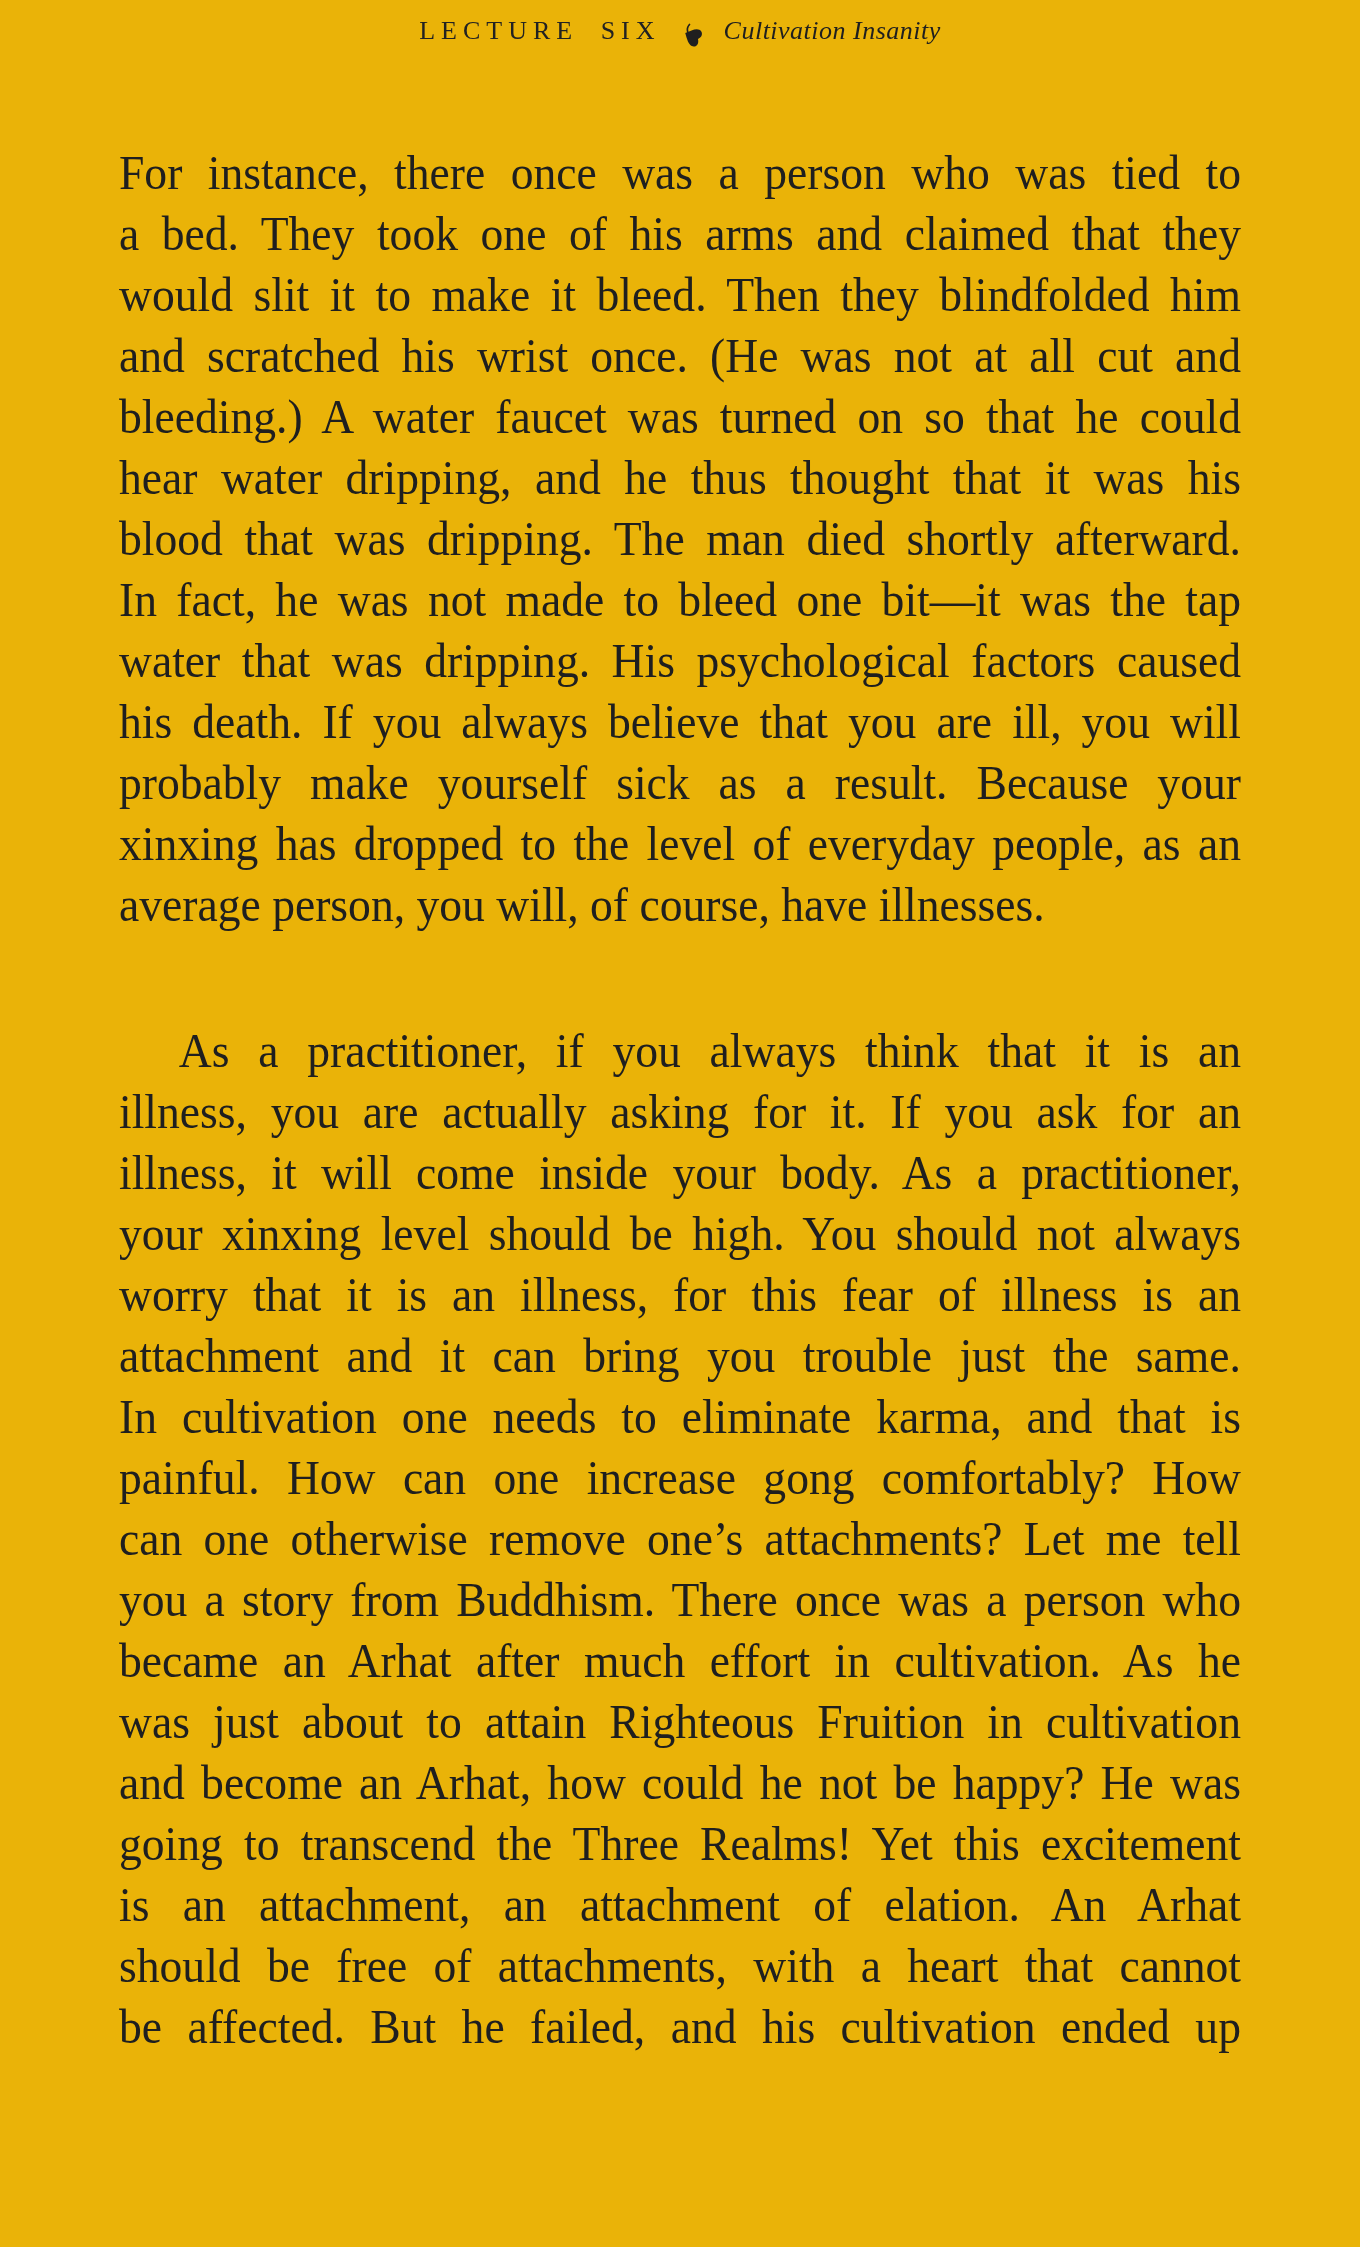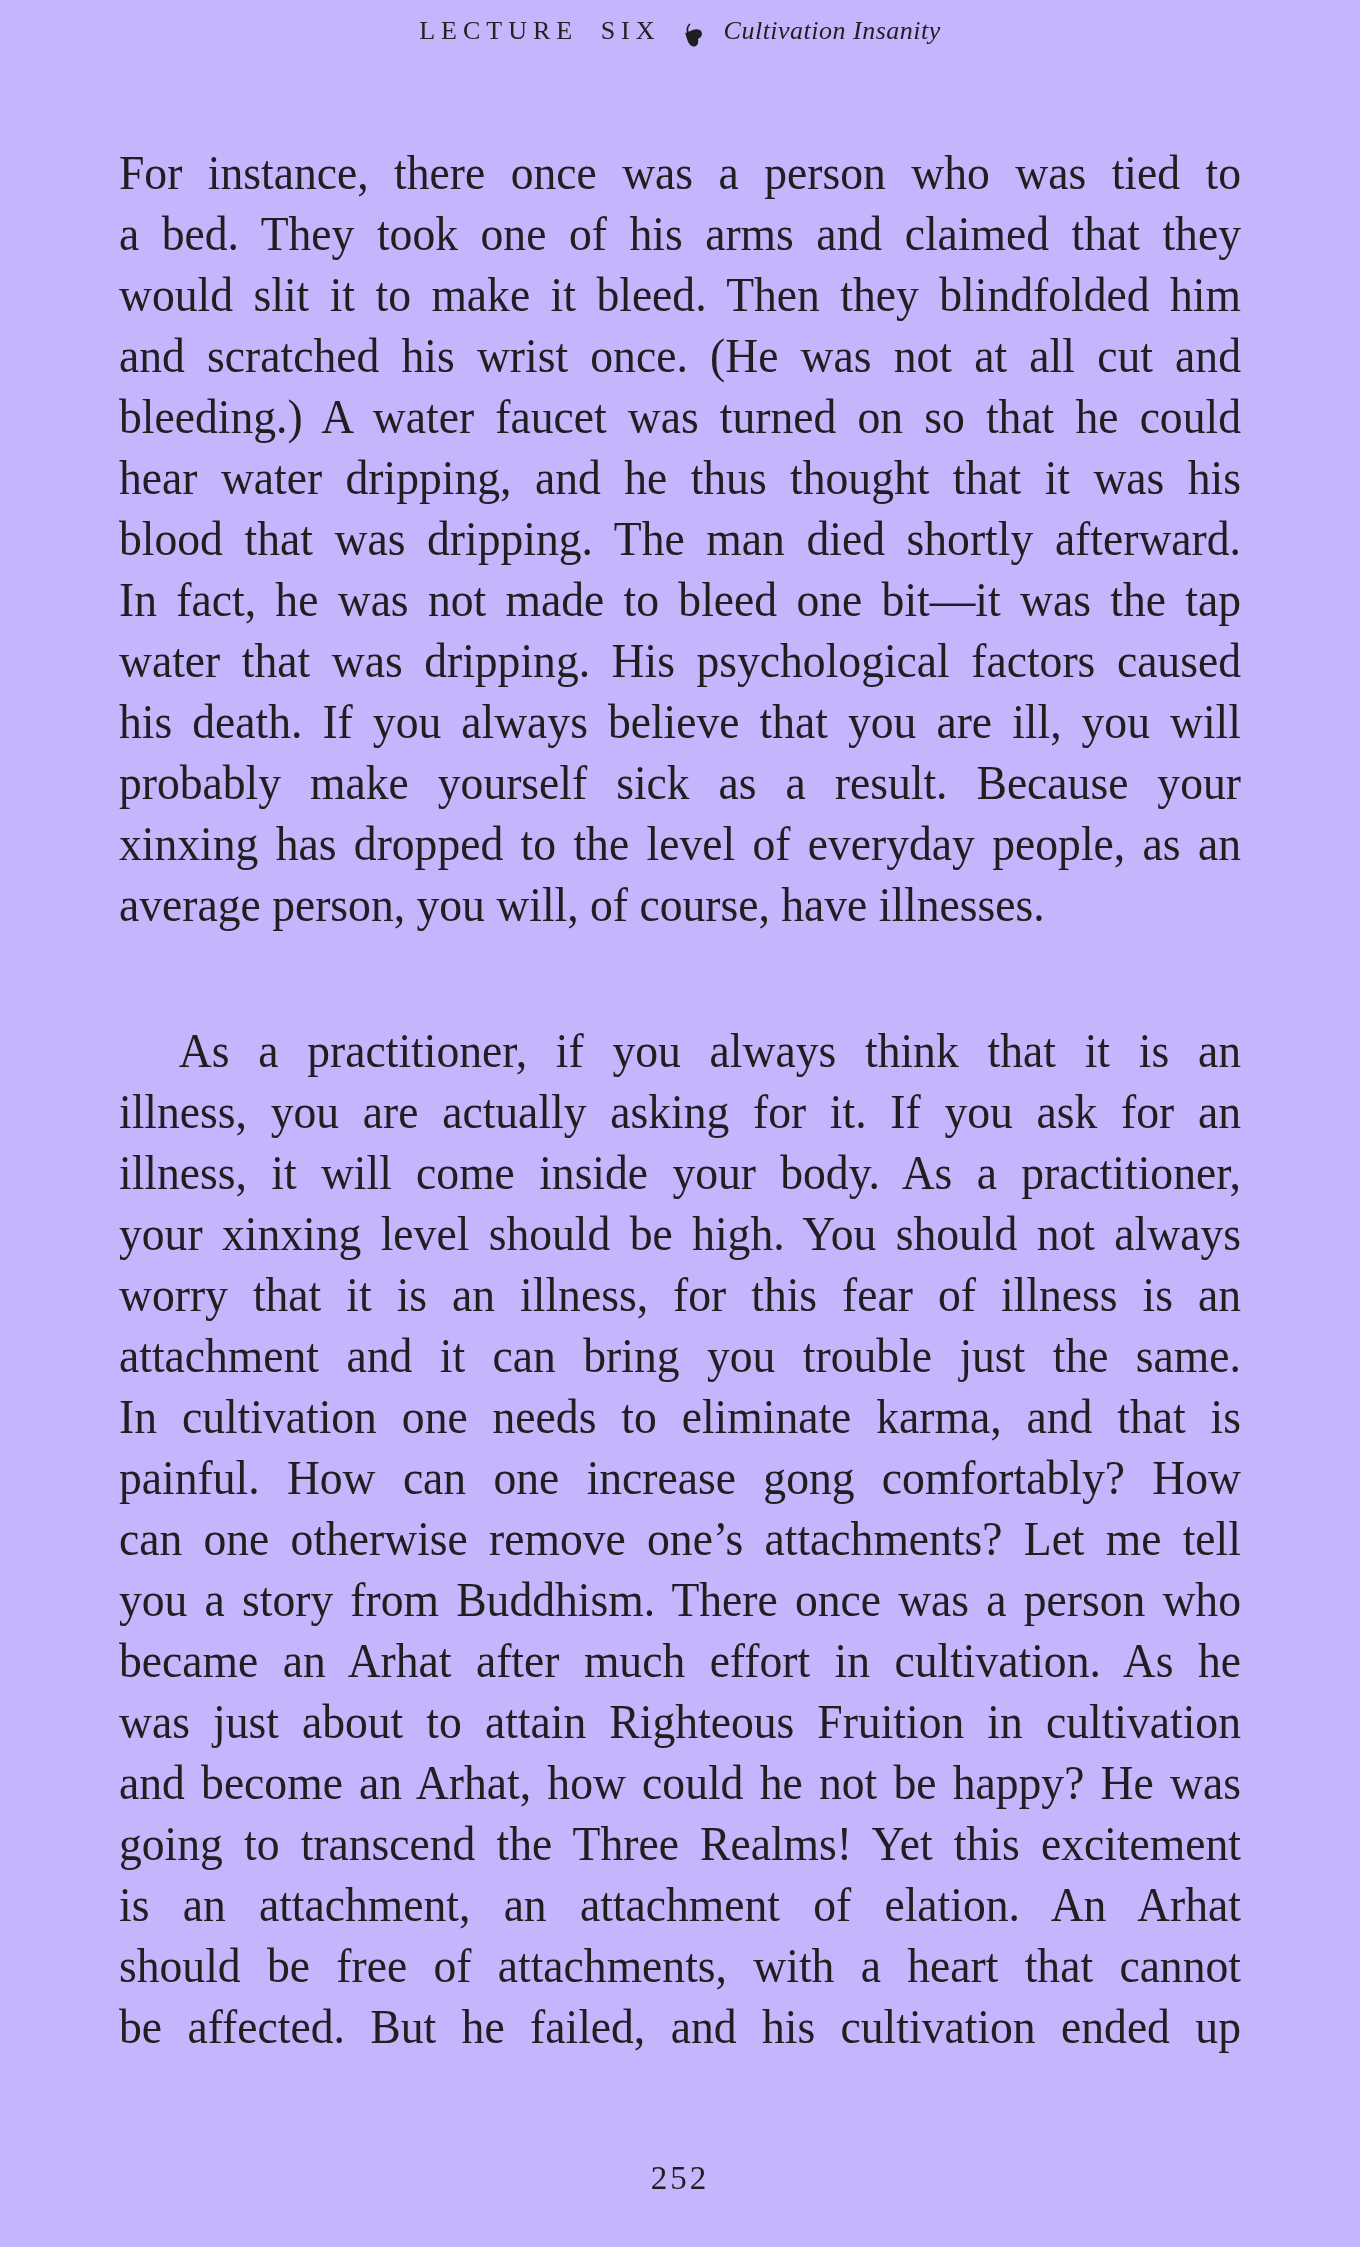--- a/index.html
+++ b/index.html
@@ -1,21 +1,21 @@
 <!DOCTYPE html>
 <html><head>
 <meta charset="utf-8">
 <style>
   html, body { margin: 0; padding: 0; background: #e8e8e8; }
   .page {
     position: relative;
     width: 1360px;
     height: 2247px;
     margin: 0 auto;
-    background: #c4b5fd;
+    background: #eab308;
     color: #1f1f1f;
     font-family: "Liberation Serif", serif;
     overflow: hidden;
   }
 
   
   .running-head {
     position: absolute;
     top: 16px;
     left: 0;
@@ -122,15 +122,14 @@
         <div class="text-line">became an Arhat after much effort in cultivation. As he</div>
         <div class="text-line">was just about to attain Righteous Fruition in cultivation</div>
         <div class="text-line">and become an Arhat, how could he not be happy? He was</div>
         <div class="text-line">going to transcend the Three Realms! Yet this excitement</div>
         <div class="text-line">is an attachment, an attachment of elation. An Arhat</div>
         <div class="text-line">should be free of attachments, with a heart that cannot</div>
         <div class="text-line">be affected. But he failed, and his cultivation ended up</div>
       </div>
     </main>
 
-  <footer class="folio">252</footer>
 
 </div>
 
 </body></html>

